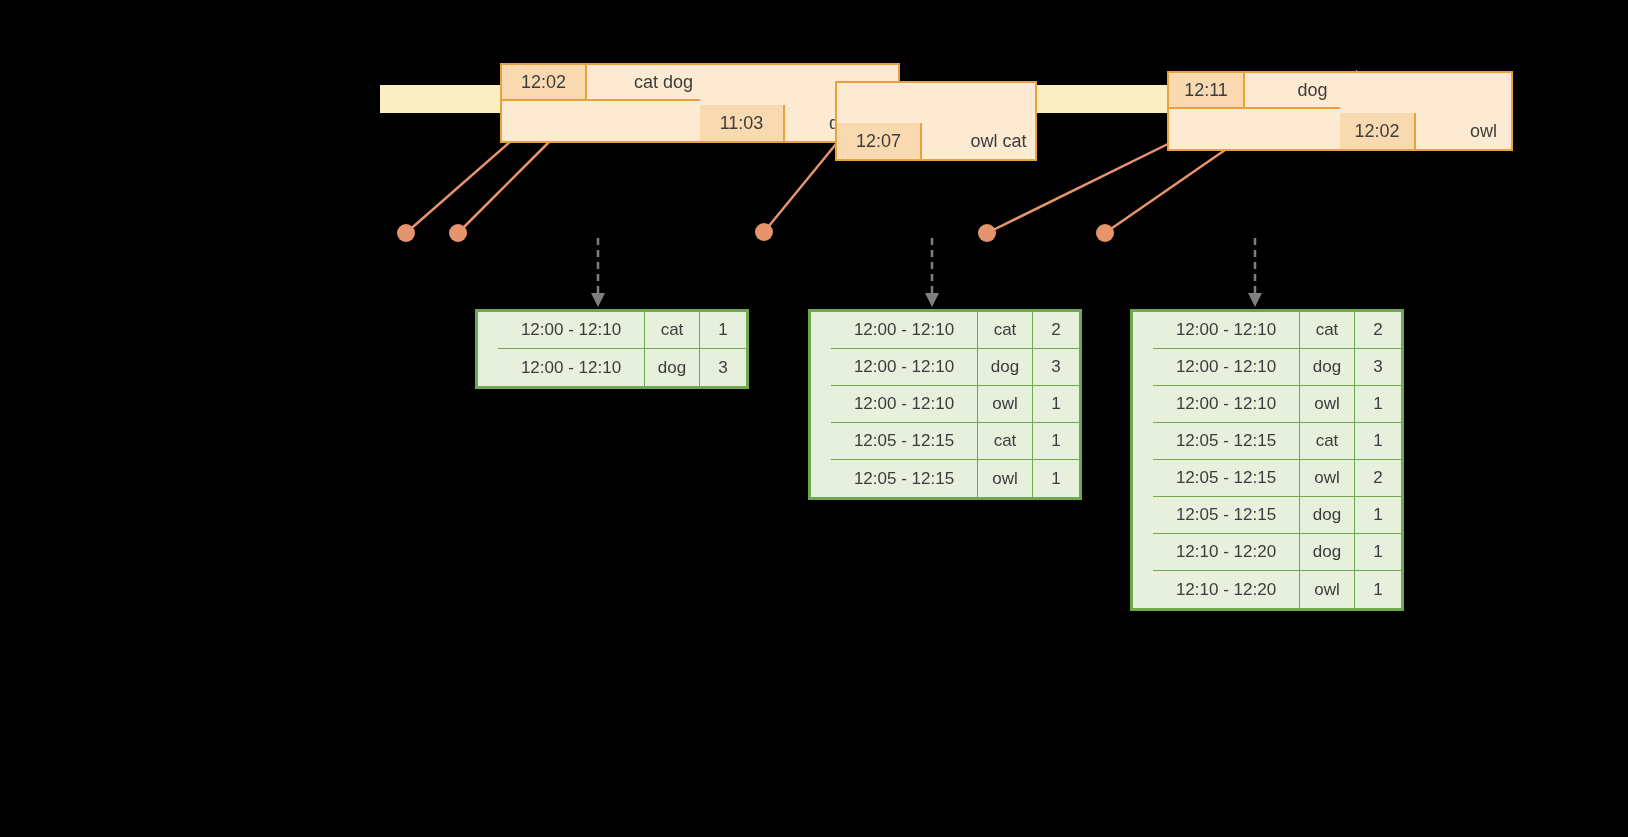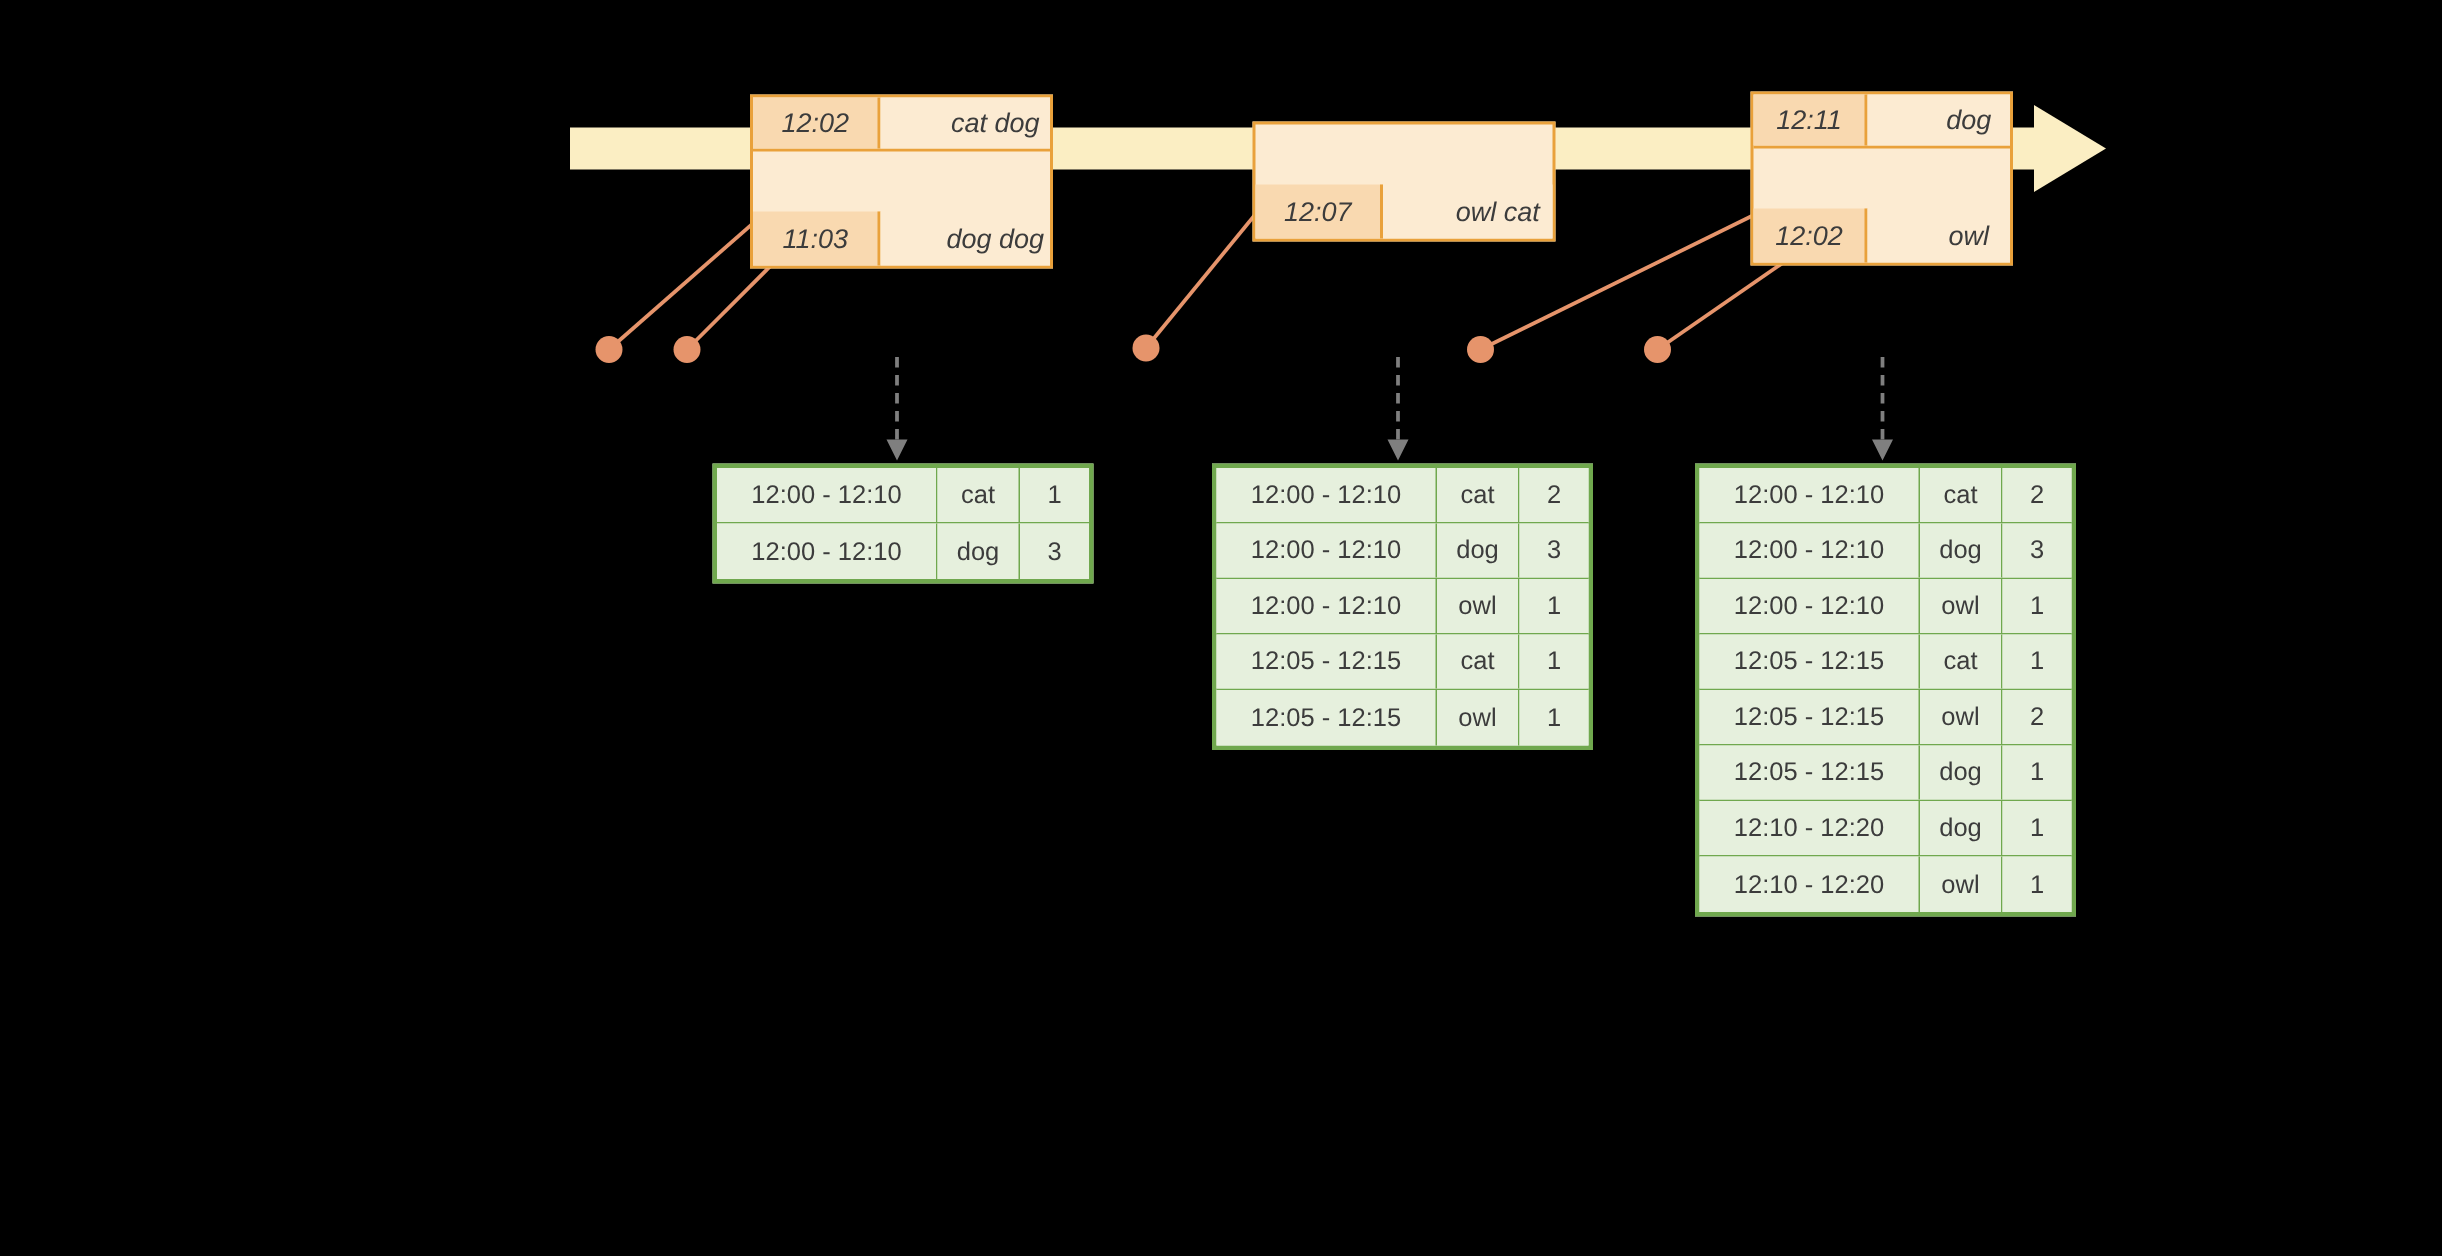--- a/index.html
+++ b/index.html
@@ -25,41 +25,41 @@
   .timeline-head{fill:var(--timeline-fill);}
   .connector{stroke:var(--connector);stroke-width:2.5;}
   .dot{fill:var(--connector);}
   .dashed{stroke:var(--trigger-arrow);stroke-width:2.5;stroke-dasharray:7 5;}
   .arrowhead-gray{fill:var(--trigger-arrow);}
 
   
   .event-table{
     position:absolute;
     border:2px solid var(--event-border);
-    display:flex;flex-direction:column;
+    display:flex;flex-direction:row;
     background:var(--event-word-fill);
-    font-style:italic;
   }
   .ev-row{display:flex;height:36px;border-bottom:2px solid var(--event-border);}
   .ev-row:last-child{border-bottom:none;margin-top:40px;}
   .ev-time,.ev-words{
     display:flex;align-items:center;justify-content:center;
     font-size:18px;color:var(--text);
   }
   .ev-time{width:85px;background:var(--event-time-fill);border-right:2px solid var(--event-border);}
   .ev-words{width:113px;background:var(--event-word-fill);padding-left:40px;}
   #event-2 .ev-time{width:76px;}
   #event-2 .ev-words{width:95px;}
 
   
   .result-table{
     position:absolute;
     border:3px solid var(--result-border);
     display:flex;flex-direction:column;
     background:var(--result-fill);
+    padding-left:20px;
   }
   .res-row{display:flex;height:37px;border-bottom:1.5px solid var(--result-border);}
   .res-row:last-child{border-bottom:none;}
   .res-window,.res-word,.res-count{
     display:flex;align-items:center;justify-content:center;
     font-size:17px;color:var(--text);background:var(--result-fill);
   }
   .res-window{width:147px;border-right:1.5px solid var(--result-border);}
   .res-word{width:55px;border-right:1.5px solid var(--result-border);}
   .res-count{width:46px;}
@@ -109,21 +109,21 @@
         <div class="ev-time">11:03</div>
         <div class="ev-words">dog dog</div>
       </div>
     </div>
   <div class="event-table" id="event-1" style="left:835px;top:81px;">
       <div class="ev-row">
         <div class="ev-time">12:07</div>
         <div class="ev-words">owl cat</div>
       </div>
     </div>
-  <div class="event-table" id="event-2" style="left:1167px;top:61px;align-items:flex-end;">
+  <div class="event-table" id="event-2" style="left:1167px;top:71px;">
       <div class="ev-row">
         <div class="ev-time">12:11</div>
         <div class="ev-words">dog</div>
       </div>
       <div class="ev-row">
         <div class="ev-time">12:02</div>
         <div class="ev-words">owl</div>
       </div>
     </div>
 

